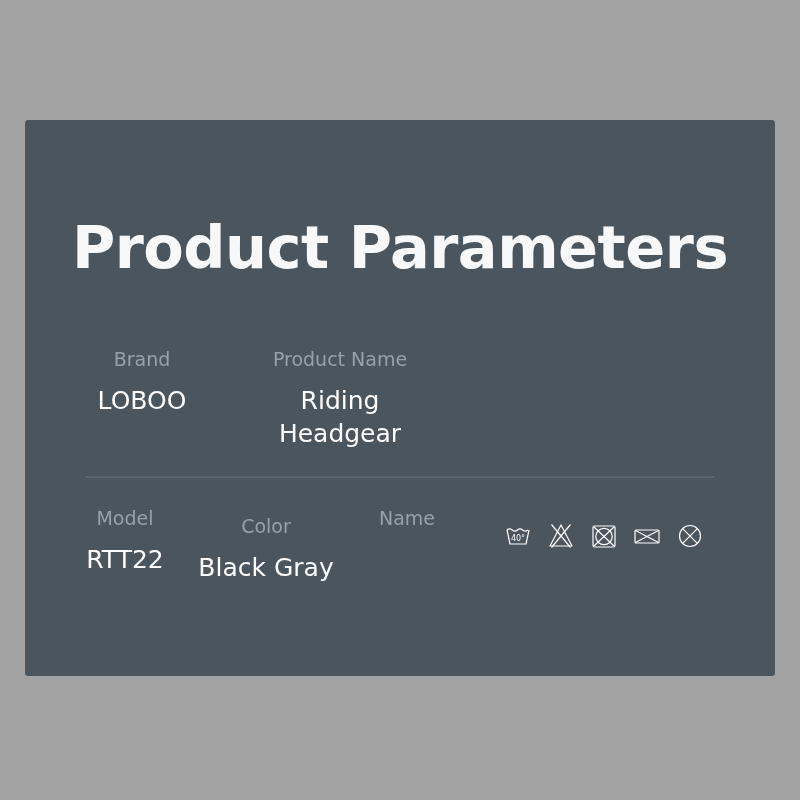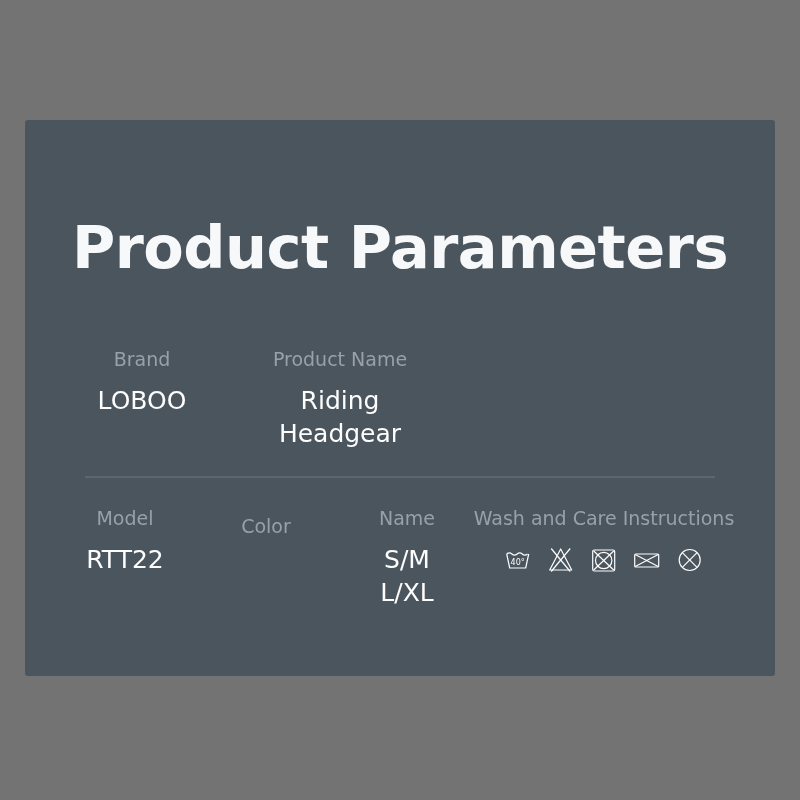--- a/index.html
+++ b/index.html
@@ -11,21 +11,21 @@
     height: 800px;
     background: #ffffff;
     font-family: "DejaVu Sans", "Liberation Sans", sans-serif;
     overflow: hidden;
   }
 
   .page {
     position: relative;
     width: 800px;
     height: 800px;
-    background: #737373;
+    background: #a3a3a3;
   }
 
   .spec-card {
     position: absolute;
     left: 25px;
     top: 120px;
     width: 750px;
     height: 556px;
     background: #4b555e;
     border-radius: 3px;
@@ -155,32 +155,30 @@
 
       <div class="spec-cell cell-model">
         <div class="cell-label">Model</div>
         <div class="cell-value">
           <span class="vline">RTT22</span>
         </div>
       </div>
 
       <div class="spec-cell cell-color">
         <div class="cell-label">Color</div>
+        <div class="cell-value">
+          <span class="vline">Black Gray</span>
+        </div>
       </div>
 
       <div class="spec-cell cell-size">
         <div class="cell-label">Name</div>
-        <div class="cell-value">
-          <span class="vline">S/M</span>
-          <span class="vline">L/XL</span>
-        </div>
       </div>
 
       <div class="spec-cell cell-wash">
-        <div class="cell-label">Wash and Care Instructions</div>
 
         <div class="care-icons">
 
           <span class="care-icon">
             <svg viewBox="0 0 30 30" fill="none" stroke="#fdfdfd" stroke-width="1.2">
               <path d="M4 9 q2.6 -2.4 5.2 0 q2.6 2.4 5.2 0 q2.6 -2.4 5.2 0 q2.6 2.4 5.2 0"></path>
               <path d="M4 9 L7 23 L23 23 L26 9" stroke-linejoin="round"></path>
               <text x="15" y="19.5" font-size="8" fill="#fdfdfd" stroke="none" text-anchor="middle" font-family="DejaVu Sans, Liberation Sans, sans-serif">40°</text>
             </svg>
           </span>

